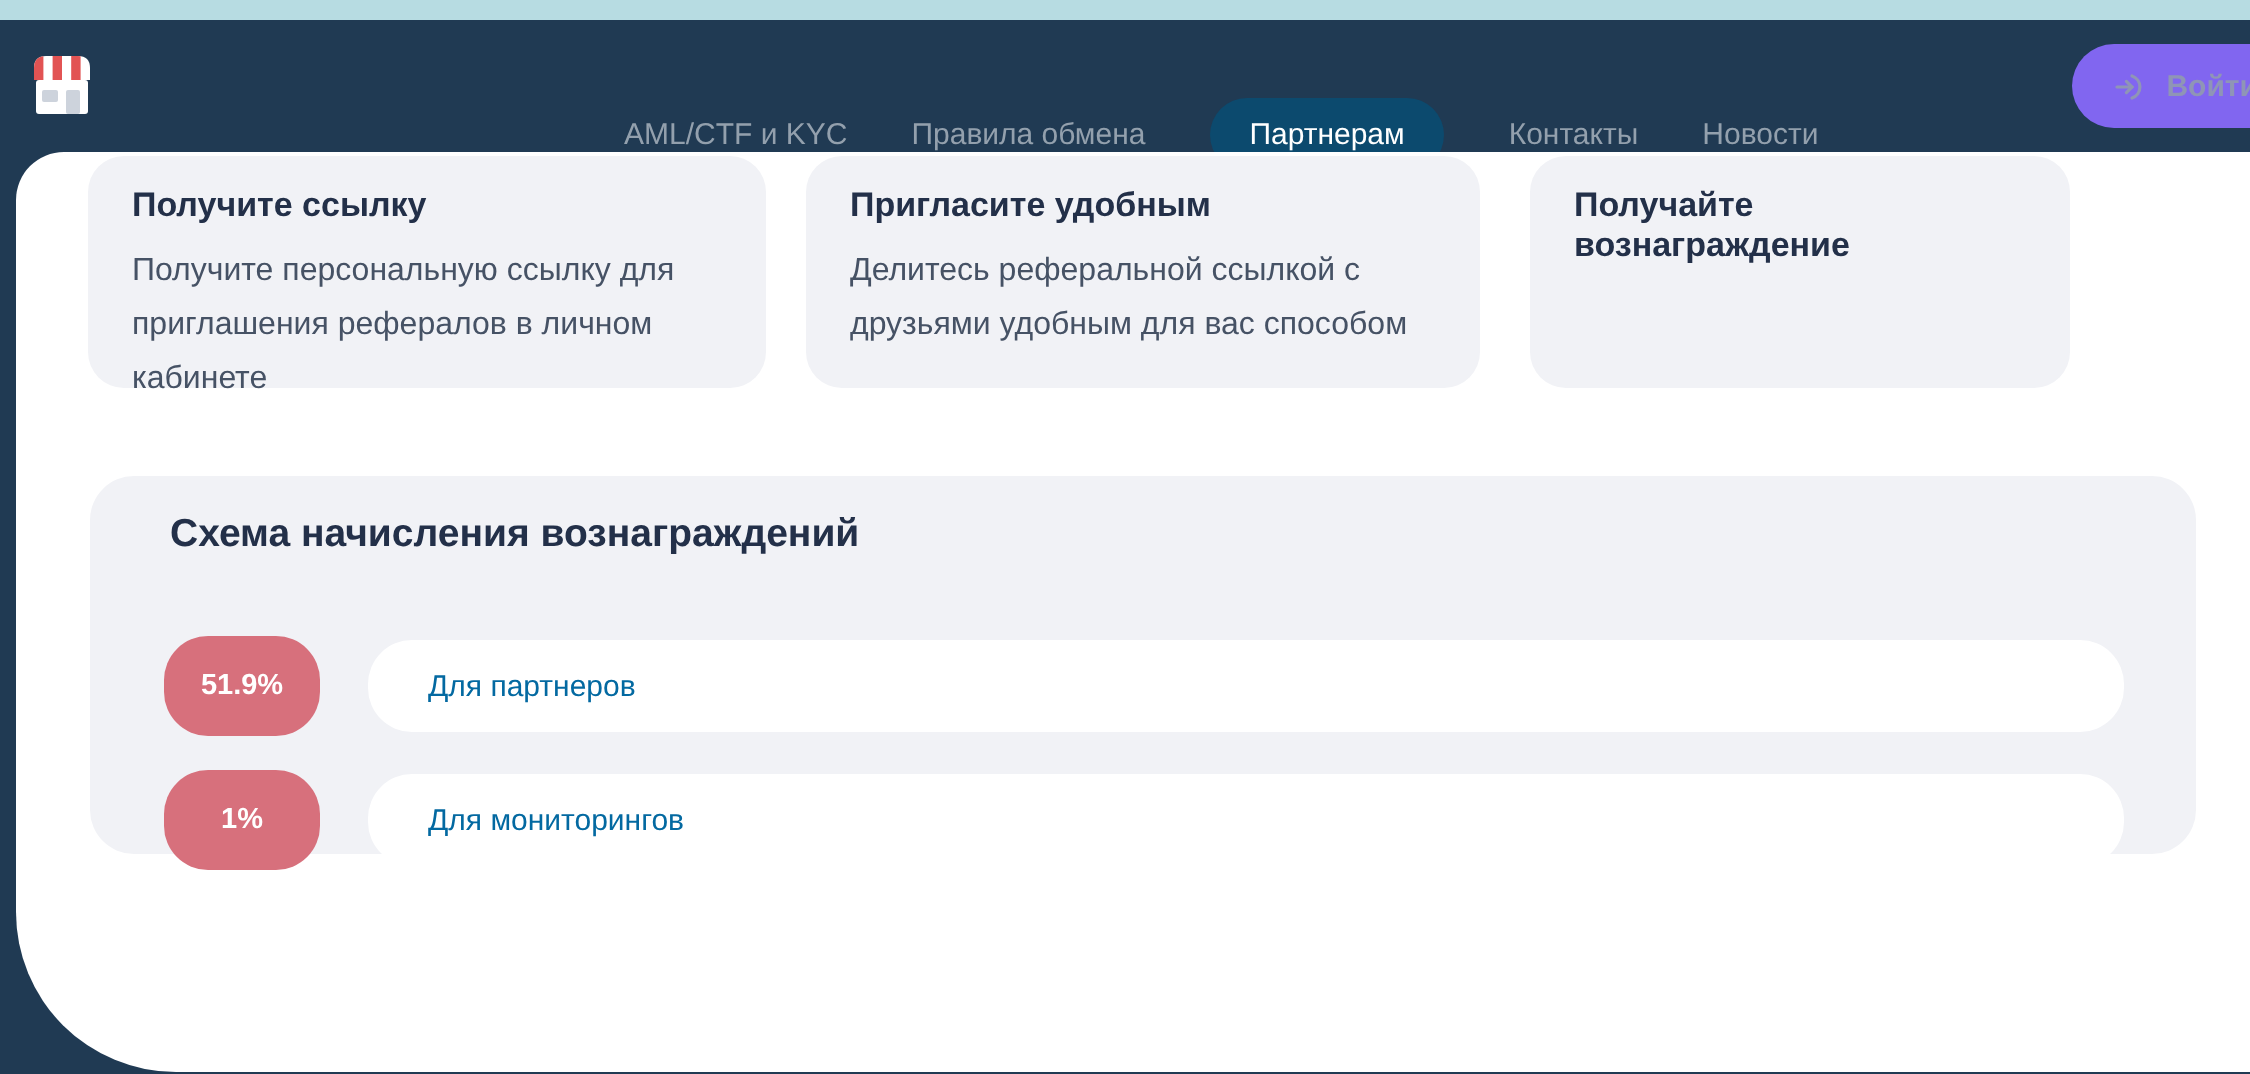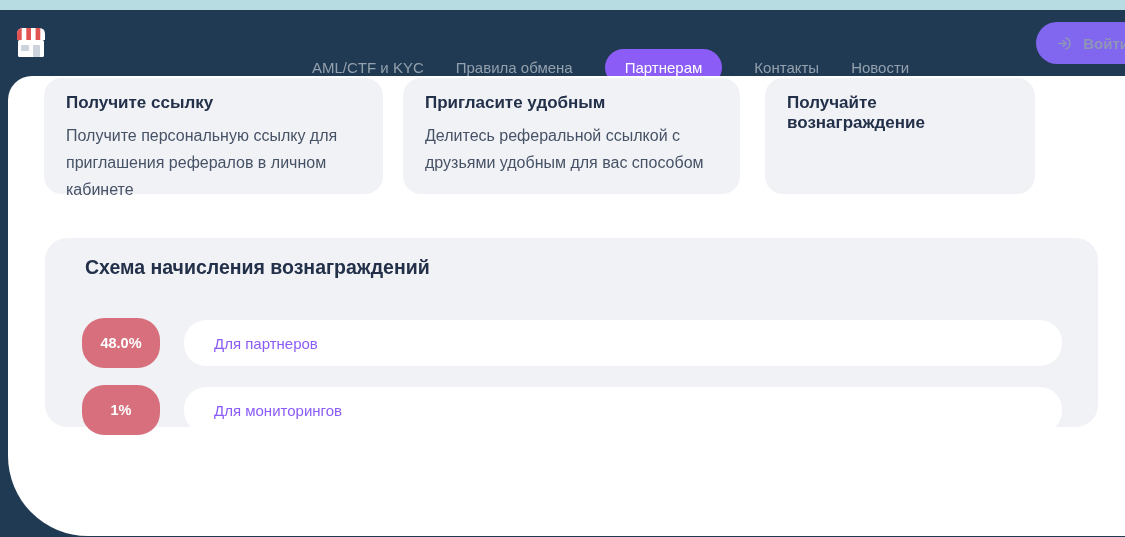--- a/index.html
+++ b/index.html
@@ -9,21 +9,21 @@
     background:#203a53;
   }
   
   .top-strip{position:absolute;top:0;left:0;right:0;height:10px;background:#b7dce2;}
   
   .navbar{position:absolute;top:10px;left:0;right:0;height:66px;background:#203a53;display:flex;align-items:center;}
   .logo{position:absolute;left:12px;top:0;height:100%;display:flex;align-items:center;gap:10px;cursor:pointer;}
   .logo-text{color:#fdfdfd;font-size:23px;font-weight:600;letter-spacing:.2px;}
   .nav{position:absolute;left:312px;top:0;height:100%;display:flex;align-items:center;gap:32px;margin-top:24px;}
   .nav-link{color:#93a0ad;font-size:15px;cursor:pointer;white-space:nowrap;}
-  .nav-link.active{background:#8b5cf6;color:#ffffff;border-radius:20px;padding:10px 20px;font-weight:500;}
+  .nav-link.active{background:#0c4a6e;color:#ffffff;border-radius:20px;padding:10px 20px;font-weight:500;}
   .login-btn{
     position:absolute;right:-34px;top:50%;transform:translateY(-50%);
     background:#8166f0;border:none;border-radius:22px;height:42px;
     padding:0 30px 0 20px;display:flex;align-items:center;gap:10px;
     color:#8f95b6;font-size:15px;font-weight:600;cursor:pointer;
   }
   
   .panel{
     position:absolute;left:8px;top:76px;right:0;bottom:1px;background:#ffffff;
     border-top-left-radius:24px;border-bottom-left-radius:80px;
@@ -48,21 +48,21 @@
   .reward-row.r0{top:80px;}
   .reward-row.r1{top:147px;}
   .rate-badge{
     min-width:78px;height:50px;box-sizing:border-box;padding:0 14px;
     background:#d7707c;border-radius:22px;display:flex;align-items:center;justify-content:center;
     color:#ffffff;font-size:14.5px;font-weight:700;
   }
   .rate-field{
     flex:1;height:46px;background:#ffffff;border-radius:22px;
     display:flex;align-items:center;padding-left:30px;
-    color:#8b5cf6;font-size:15px;cursor:text;
+    color:#0369a1;font-size:15px;cursor:text;
   }
 </style>
 </head>
 <body>
 
 <div class="stage">
   <div class="top-strip"></div>
 
   <div class="navbar">
     <div class="logo">
@@ -117,21 +117,21 @@
       <div class="step-desc">Делитесь реферальной ссылкой с друзьями удобным для вас способом</div>
     </div>
     <div class="step-card c2">
       <div class="step-title">Получайте вознаграждение</div>
     </div>
 
     <div class="rewards-card">
       <div class="rewards-title">Схема начисления вознаграждений</div>
 
       <div class="reward-row r0">
-        <div class="rate-badge">48.0%</div>
+        <div class="rate-badge">51.9%</div>
         <div class="rate-field">Для партнеров</div>
       </div>
 
       <div class="reward-row r1">
         <div class="rate-badge">1%</div>
         <div class="rate-field">Для мониторингов</div>
       </div>
     </div>
 
   </div>

